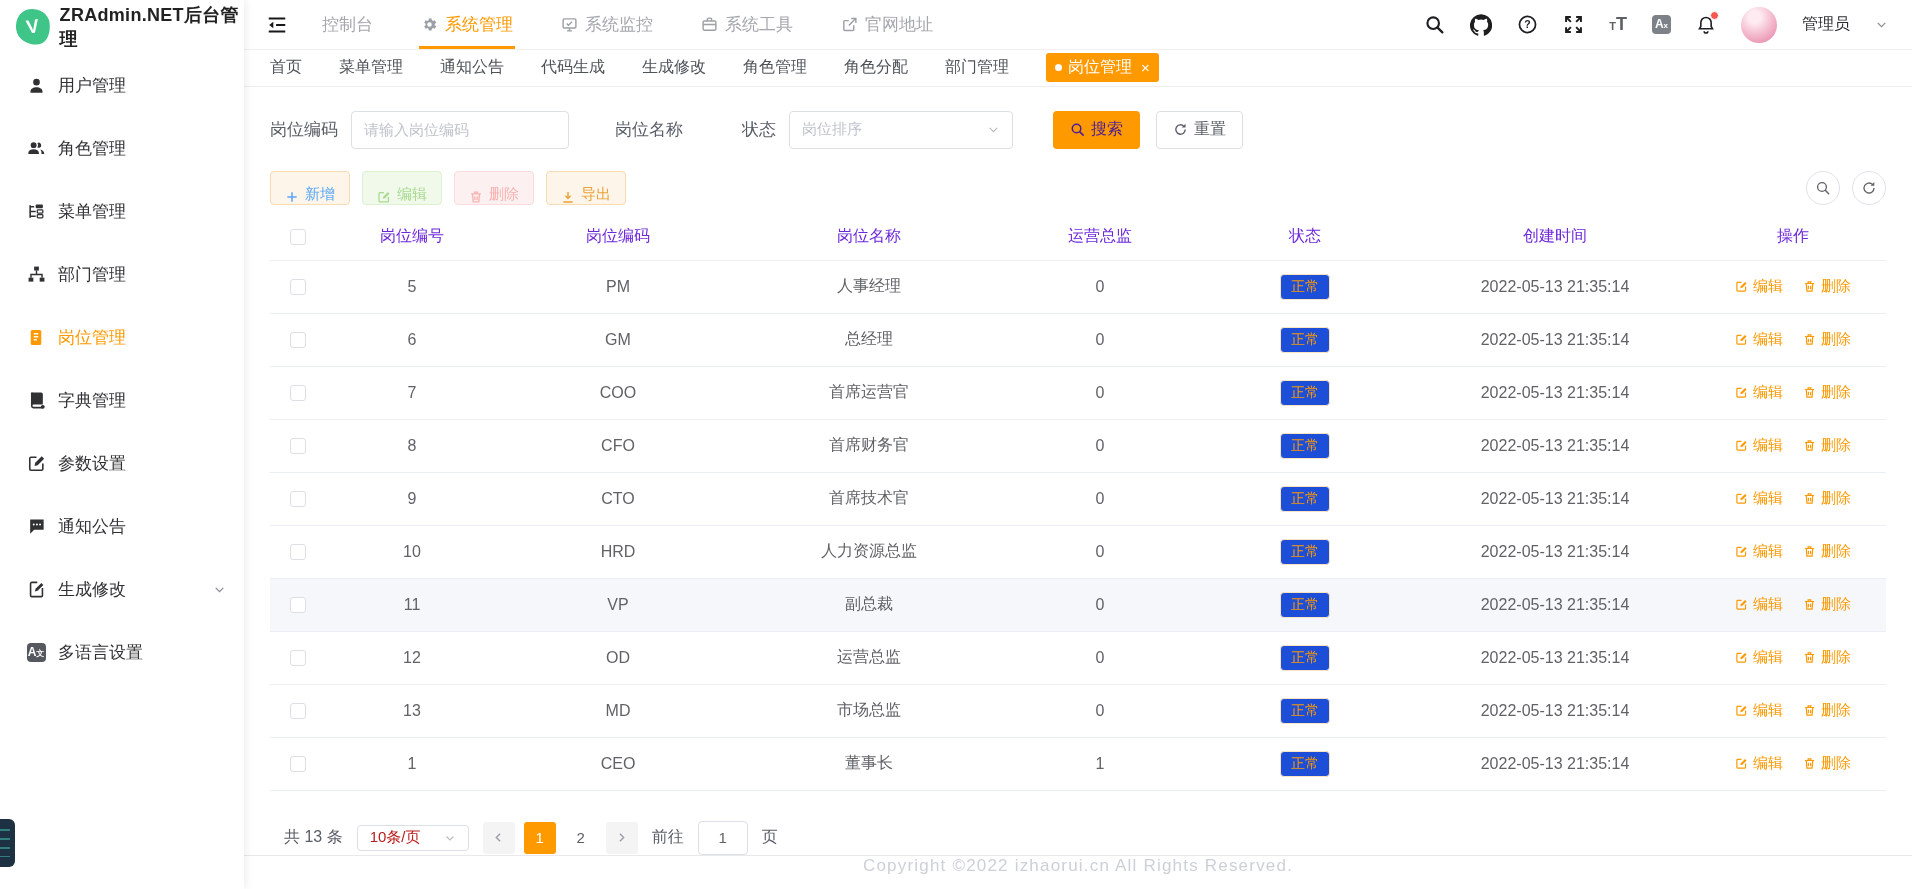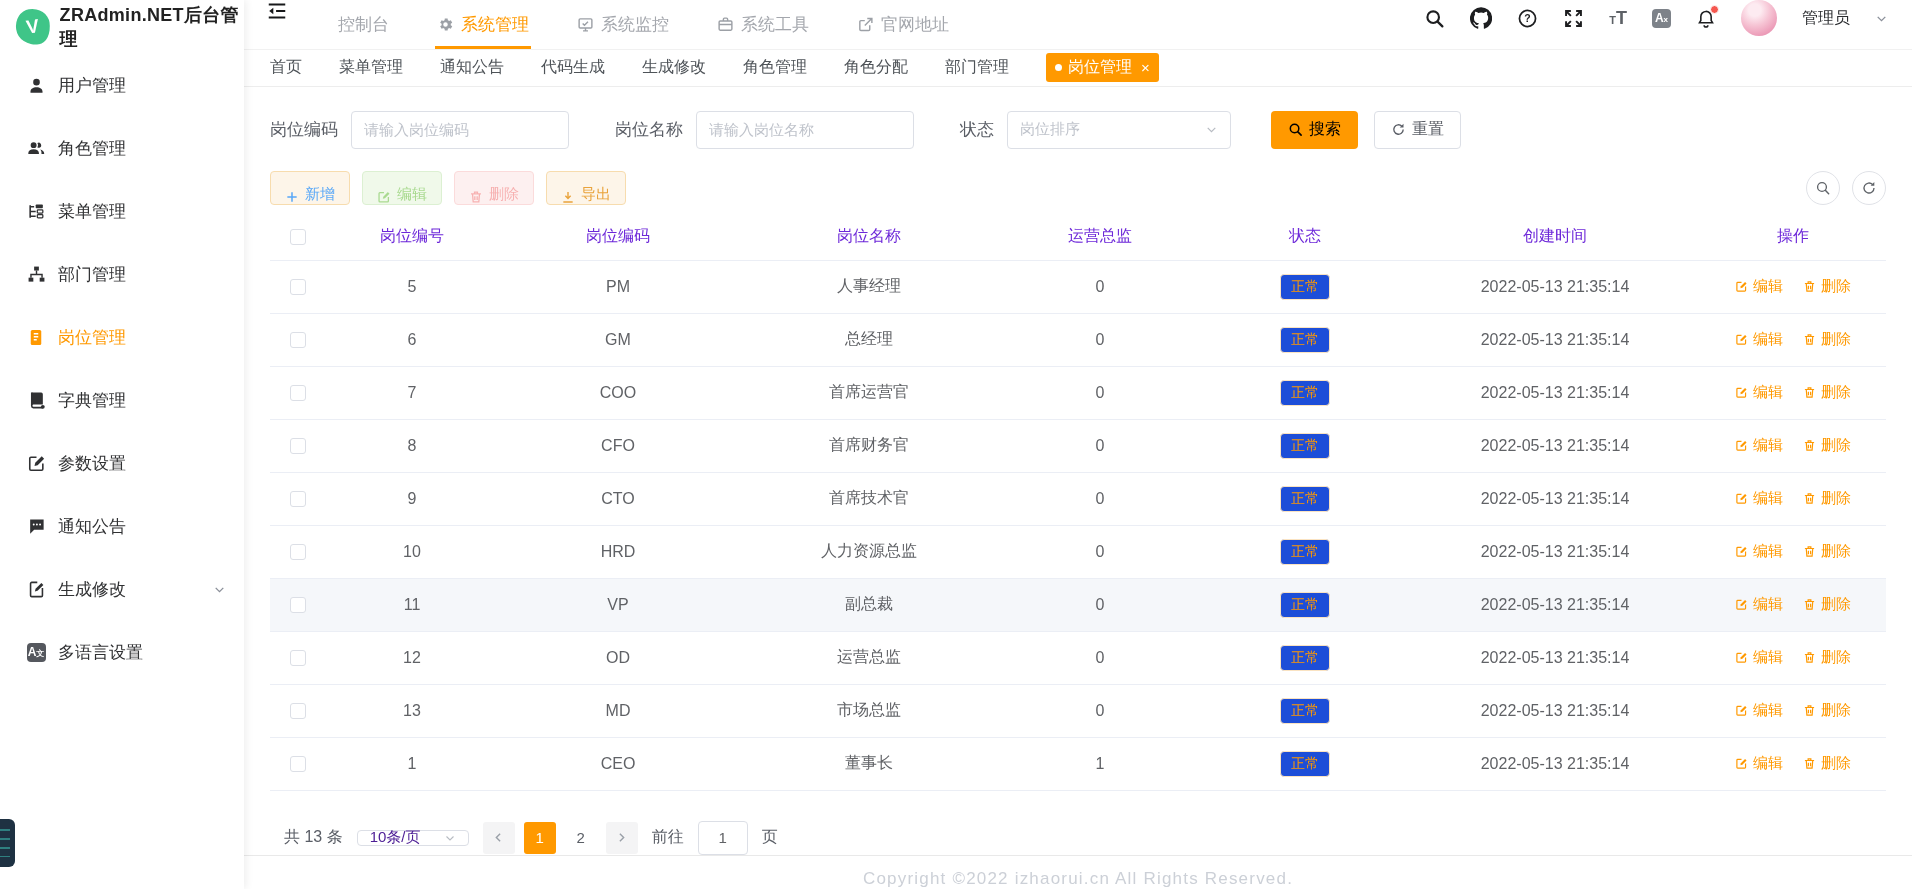--- a/index.html
+++ b/index.html
@@ -24,21 +24,21 @@
   .abox sup { font-size:8px; margin-top:1px; }
 
   
   .drawer-handle { position:fixed; left:0; bottom:22px; width:15px; height:48px; background:#1e3142; border-radius:0 6px 6px 0;
     background-image:repeating-linear-gradient(180deg,#2f7f80 0 2px,transparent 2px 9px); background-position:0 10px; background-size:10px 28px; background-repeat:no-repeat; z-index:50; }
 
   
   .main { flex:1; display:flex; flex-direction:column; min-width:0; }
 
   
-  .topbar { height:54px; display:flex; align-items:flex-start; padding:0 24px 0 22px; border-bottom:1px solid #f1f1f1; background:#fff;gap:16px; }
+  .topbar { height:54px; display:flex; align-items:center; padding:0 24px 0 22px; border-bottom:1px solid #f1f1f1; background:#fff; }
   .iconbtn { display:inline-flex; align-items:center; justify-content:center; color:#1d1e20; cursor:pointer; }
   .fold { color:#17181a; margin-right:34px; }
   .topnav { display:flex; gap:48px; font-size:17px; height:100%; }
   .nav-item { display:flex; align-items:center; gap:7px; color:#a4a7ad; cursor:pointer; position:relative; height:100%; }
   .nav-item .ni { color:#9ca0a6; display:inline-flex; }
   .nav-item.active { color:#ff9900;font-family:Liberation Mono, monospace; }
   .nav-item.active::after { content:""; position:absolute; left:-2px; right:-2px; bottom:0; height:3px; background:#ff9900; }
   .top-actions { margin-left:auto; display:flex; align-items:center; gap:25px; }
   .tt { font-weight:bold; color:#5d6166; display:inline-flex; align-items:baseline; }
   .tt i { font-style:normal; font-size:11px; } .tt b { font-size:18px; }
@@ -64,21 +64,21 @@
     font-family:inherit; outline:none; }
   .f-input::placeholder { color:#bfc3cb; }
   .f-group { display:flex; align-items:center; }
   .f-group + .f-group { margin-left:46px; }
   .select-box { height:38px; border:1px solid #dcdfe6; border-radius:4px; display:flex; align-items:center; justify-content:space-between;
     padding:0 12px; color:#bfc3cb; font-size:15px; cursor:pointer; background:#fff; }
   .select-box .chev { color:#b7bbc2; display:inline-flex; }
   .w-status { width:224px; }
   .f-btns { display:flex; align-items:center; margin-left:40px; gap:16px; }
   .btn { height:38px; border-radius:4px; display:inline-flex; align-items:center; gap:6px; font-size:16px; padding:0 16px; cursor:pointer; border:1px solid transparent; }
-  .btn-search { background:#ff9900; color:#000000; }
+  .btn-search { background:#ff9900; color:#4c1d95; }
   .btn-reset { background:#fff; color:#5a5e66; border-color:#dcdfe6; }
 
   
   .toolbar { display:flex; align-items:center; margin-top:22px; }
   .tbtn { height:34px; padding:0 14px; border-radius:4px; font-size:15px; display:inline-flex; align-items:flex-end; gap:6px; cursor:pointer; border:1px solid transparent; }
   .tbtn + .tbtn { margin-left:12px; }
   .tbtn-add    { background:#fdf5e9; border-color:#f7dcae; color:#58a7f7; }
   .tbtn-edit   { background:#f0f9ea; border-color:#dcf0d2; color:#a9da90; }
   .tbtn-del    { background:#fdf0f0; border-color:#fbdbdb; color:#f7b1b1; }
   .tbtn-export { background:#fdf5e9; border-color:#f7dcae; color:#e9a33b; }
@@ -89,28 +89,28 @@
   table { width:100%; border-collapse:collapse; margin-top:12px; table-layout:fixed; }
   th { font-size:16px; font-weight:400; color:#6d28d9; padding:9px 0 13px; border-bottom:1px solid #ebeef5; text-align:center; }
   td { font-size:16px; color:#606266; padding:13px 0; border-bottom:1px solid #ebeef5; text-align:center; }
   tr.hl td { background:#f5f7fa; }
   .cb { display:inline-block; width:16px; height:16px; border:1px solid #dcdfe6; border-radius:3px; background:#fff; vertical-align:middle; cursor:pointer; }
   .tag { display:inline-block; padding:3px 10px; font-size:14px; color:#ff9900; background:#1d4ed8; border:1px solid #fae3c2; border-radius:4px; }
   .lnk { color:#ff9900; text-decoration:none; display:inline-flex; align-items:center; gap:5px; font-size:15px; margin:0 10px; cursor:pointer; }
 
   
   .pagination { display:flex; align-items:center; margin-top:30px; padding-left:14px; font-size:16px; color:#5a5e66; gap:14px; }
-  .psel { width:112px; height:16px; color:#4c1d95; }
+  .psel { width:112px; height:26px; color:#b91c1c; }
   .pager { display:flex; align-items:center; gap:9px; }
   .pbtn { width:32px; height:32px; border-radius:3px; background:#f4f4f5; color:#9aa0a8; display:flex; align-items:center; justify-content:center; cursor:pointer; }
   .page { min-width:32px; height:32px; border-radius:3px; display:flex; align-items:center; justify-content:center; font-size:15px; color:#5a5e66; cursor:pointer; }
   .page.active { background:#ff9900; color:#fff; }
   .goto-input { width:50px; height:34px; border:1px solid #dcdfe6; border-radius:4px; text-align:center; font-size:15px; color:#606266; outline:none; font-family:inherit; }
 
-  footer { height:37px; border-top:1px solid #e9e9e9; display:flex; align-items:flex-end; justify-content:center;
+  footer { height:37px; border-top:1px solid #e9e9e9; display:flex; align-items:flex-start; justify-content:center;
     color:#ccd0d7; font-size:17px; letter-spacing:1.2px; background:#fff; }
   svg { display:block; }
 </style>
 </head>
 <body>
 
 <div class="app">
 
   <aside class="sidebar">
     <div class="logo-row">
@@ -348,21 +348,20 @@
 
     <div class="content">
 
       <div class="filters">
         <div class="f-group">
           <span class="f-label">岗位编码</span>
           <input class="f-input" placeholder="请输入岗位编码" style="">
         </div>
         <div class="f-group">
           <span class="f-label">岗位名称</span>
-          <input class="f-input" placeholder="请输入岗位名称" style="">
         </div>
         <div class="f-group">
           <span class="f-label">状态</span>
           <span class="select-box w-status">
             <span>岗位排序</span>
             <span class="chev">
                 <svg width="13" height="13" viewBox="0 0 24 24">
                   <path fill="none" stroke="currentColor" stroke-width="2.2" d="m5 9 7 7 7-7"></path>
                 </svg>
               </span>

